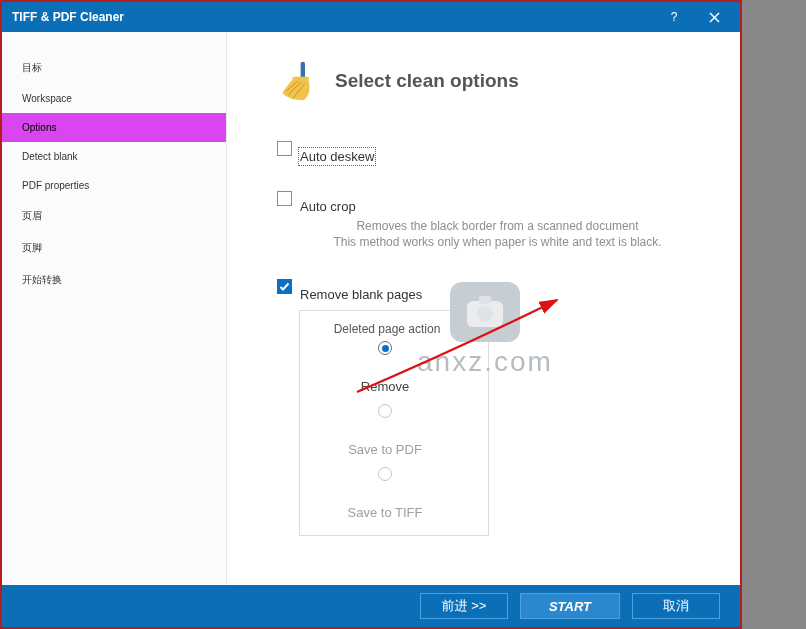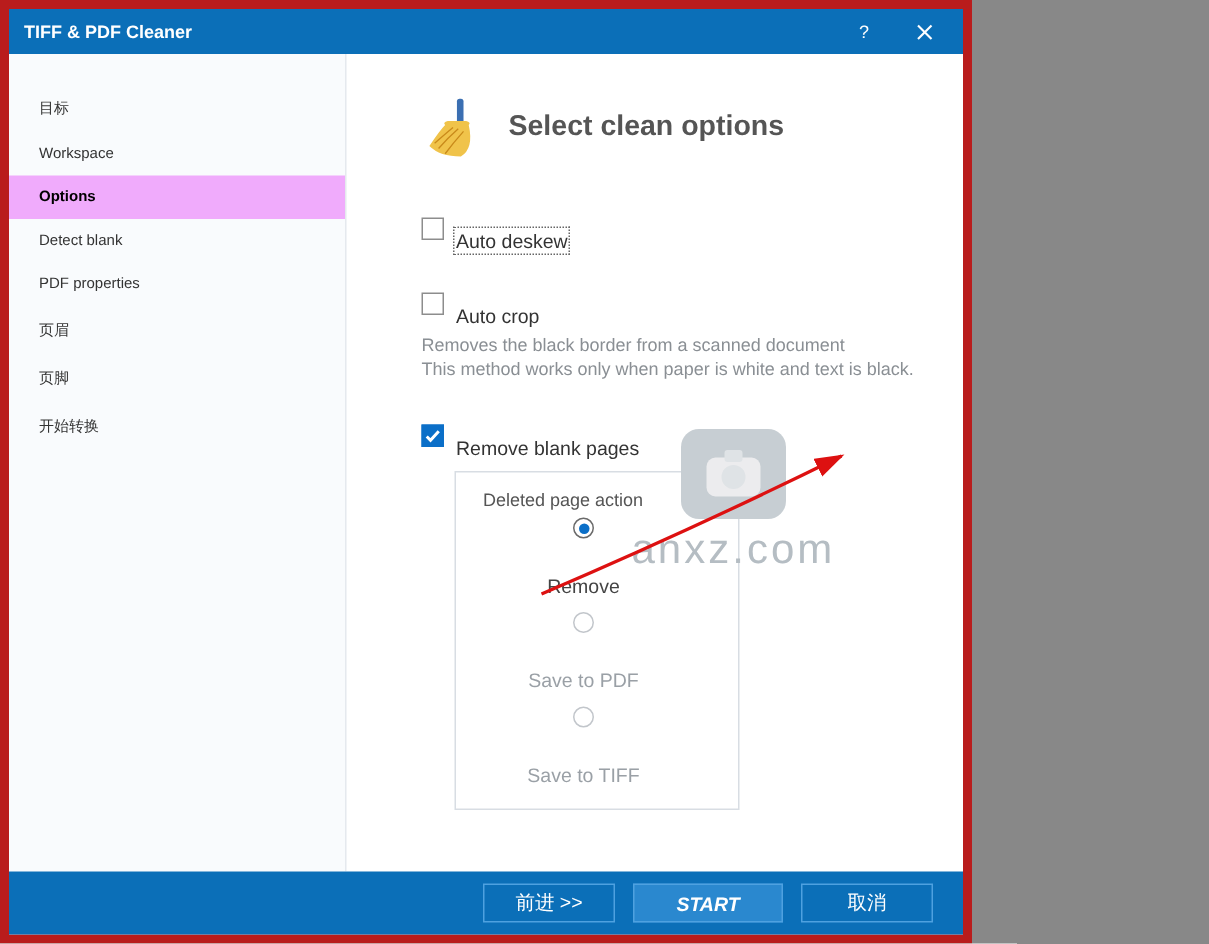--- a/index.html
+++ b/index.html
@@ -4,23 +4,23 @@
 <style>
 * { box-sizing: border-box; margin: 0; padding: 0; }
 body {
   font-family: "Segoe UI", Tahoma, Arial, sans-serif;
   font-size: 13px;
   background: #888;
   width: 806px; height: 629px;
   overflow: hidden;
 }
 .window {
-  width: 648px; height: 629px;
+  width: 742px; height: 629px;
   background: #fff;
-  border: 6px solid #b91c1c;
+  border: 2px solid #b91c1c;
   display: flex; flex-direction: column;
 }
 .titlebar {
   height: 30px;
   background: #0b6fb8;
   color: #fff;
   display: flex; align-items: center;
   padding: 0 6px 0 10px;
   font-size: 12px;
 }
@@ -35,28 +35,29 @@
   border-right: 1px solid #e5e9ee;
   padding: 20px 0;
 }
 .nav-item {
   padding: 9px 20px;
   color: #333;
   cursor: pointer;
   font-size: 10px;
 }
 .nav-item.active {
-  background: #f0abfc;
-  font-weight: 700;
+  background: #d946ef;
+  font-weight: 400;
   color: #000;
 }
 .content {
   flex: 1; position: relative;
   padding: 28px 22px 20px 50px;
   color: #444;
+  text-align: center;
 }
 .headerrow {
   display: flex; align-items: center; gap: 16px; margin-bottom: 28px;
 }
 .page-title {
   font-size: 19px;
   font-weight: 700;
   color: #555;
 }
 .broom-icon { width: 42px; height: 42px; }

